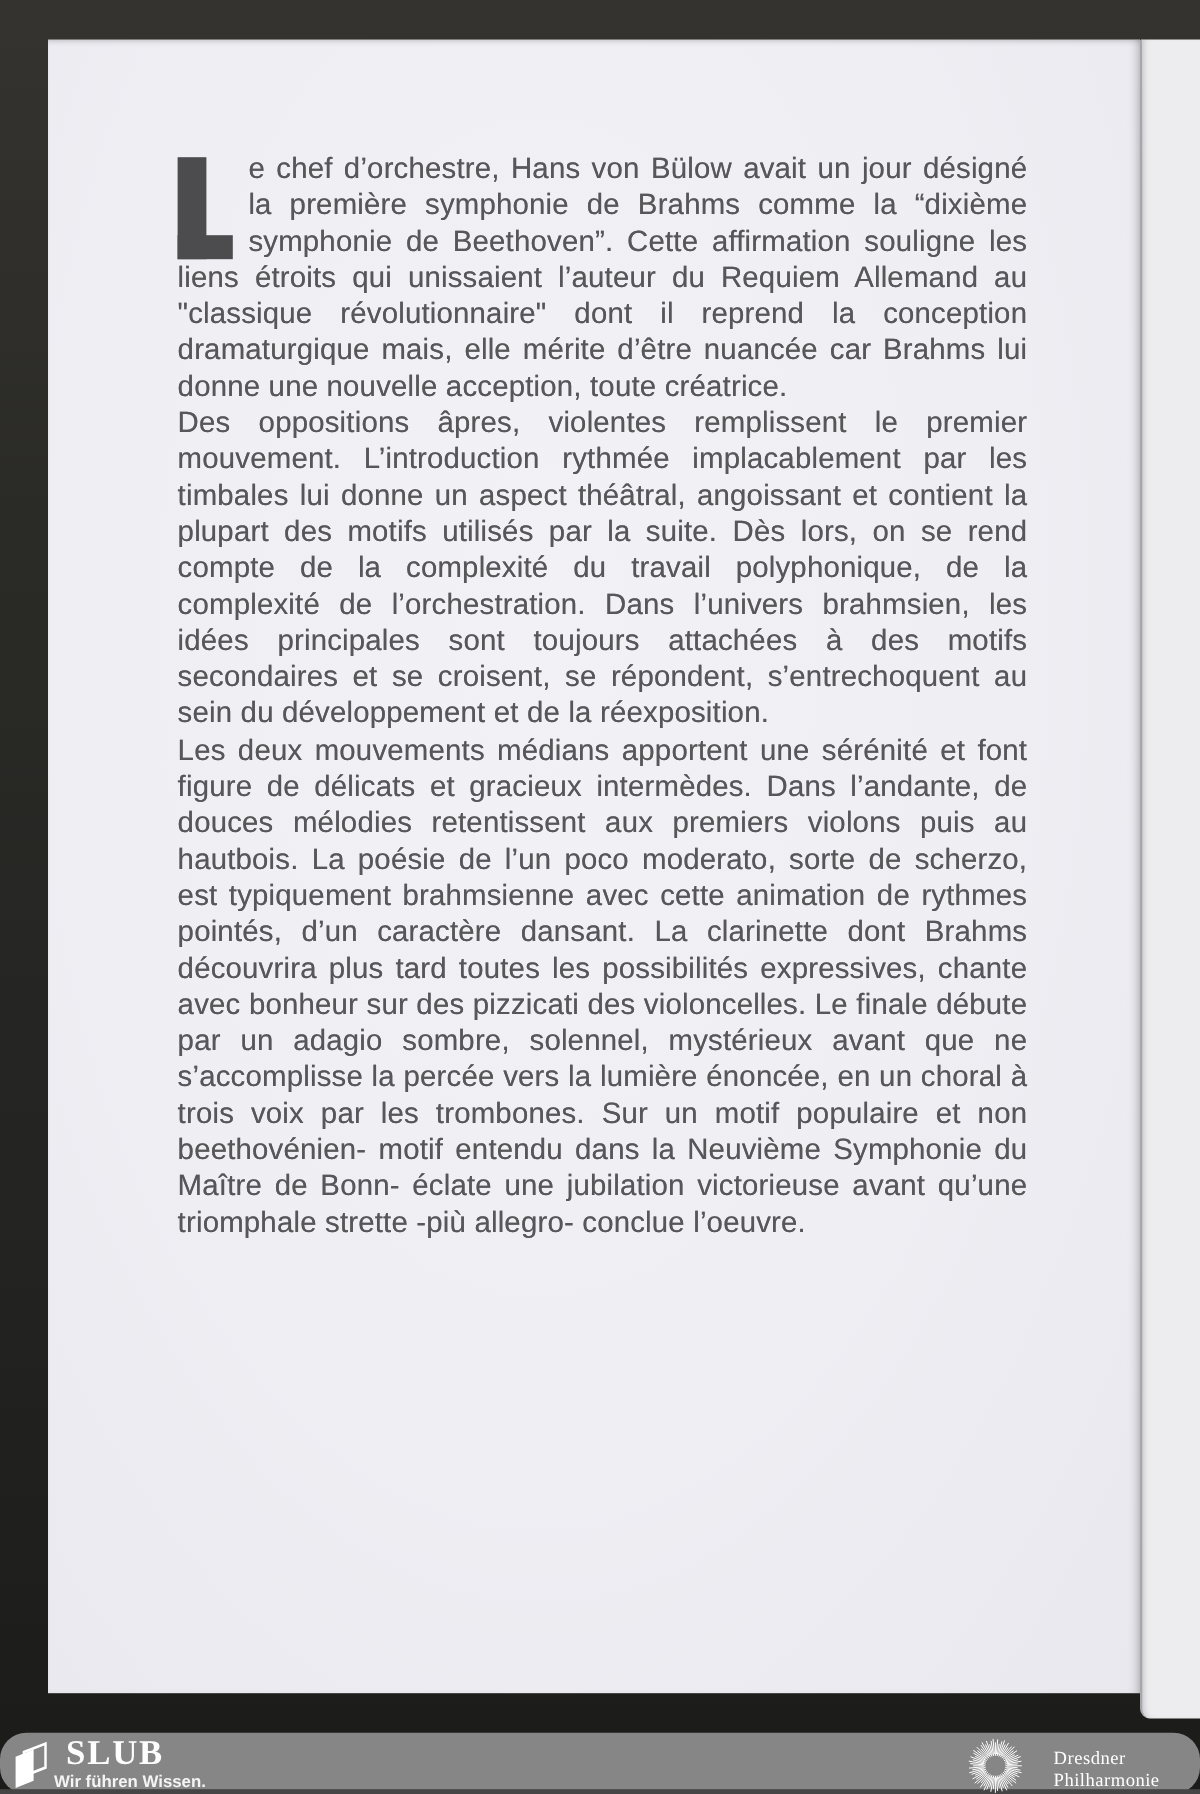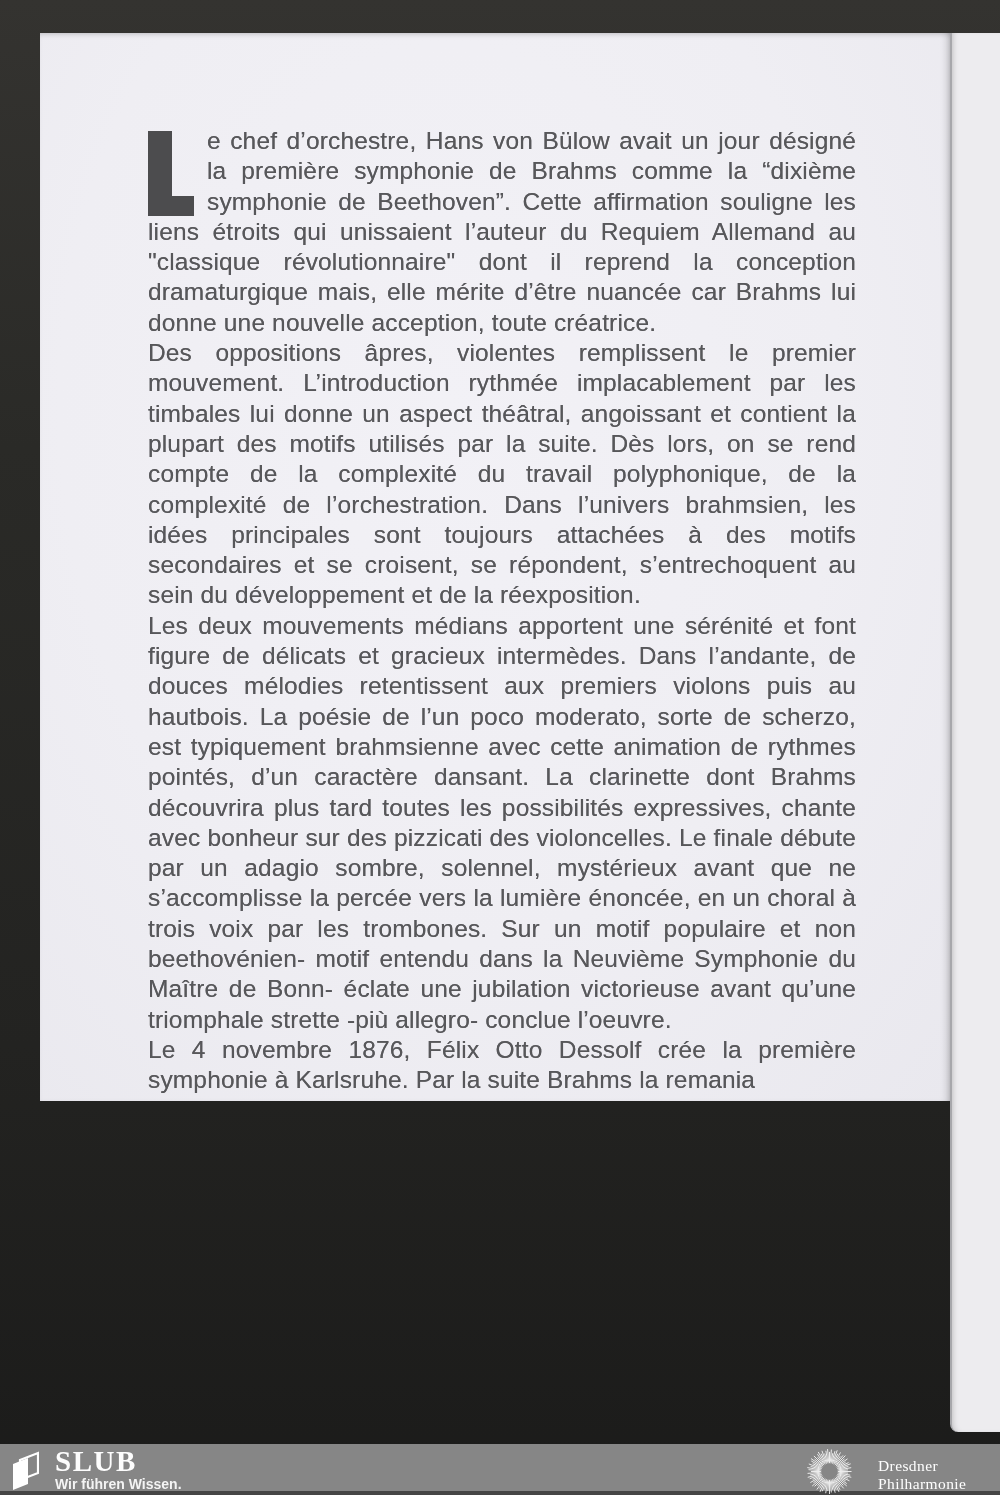--- a/index.html
+++ b/index.html
@@ -9,21 +9,21 @@
     background:#222220;
     position:relative;
     overflow:hidden;
   }
   .stage{
     position:absolute;left:0;top:0;width:1000px;height:1495px;
     background:linear-gradient(180deg,#343330 0%, #2a2a27 30%, #232321 70%, #1b1b1a 100%);
   }
   
   .page-main{
-    position:absolute;left:40px;top:33px;width:910px;height:1068px;
+    position:absolute;left:40px;top:33px;width:910px;height:1378px;
     background:radial-gradient(ellipse at 45% 35%, #f2f1f6 0%, #efeef3 55%, #e9e8ee 100%);
     box-shadow:inset -7px 0 10px -7px rgba(0,0,0,.35), inset 0 4px 6px -4px rgba(0,0,0,.25);
   }
   
   .page-next{
     position:absolute;left:950px;top:33px;width:50px;height:1399px;
     background:#edecef;
     border-left:2px solid #a7a7ab;
     box-shadow:inset 4px 0 6px -4px rgba(0,0,0,.25);
     border-bottom-left-radius:8px;
@@ -47,35 +47,36 @@
     border-bottom:20px solid #4c4c4e;
   }
   .sr{
     position:absolute;width:1px;height:1px;overflow:hidden;
     clip:rect(0 0 0 0);white-space:nowrap;
   }
   
   .footer{
     position:absolute;left:0;top:1444px;width:1000px;height:51px;
     background:#868686;
+    border-radius:22px;
   }
   .bottom-strip{
     position:absolute;left:0;bottom:0;width:1000px;height:4px;
     background:#454545;
   }
   .slub{position:absolute;left:0;top:0;height:51px;width:280px;}
   .book-icon{position:absolute;left:12px;top:6px;width:27px;height:40px;}
   .slub-title{
     position:absolute;left:55px;top:1px;
     font-family:"Liberation Serif", serif;
     font-weight:bold;font-size:29px;line-height:32px;
     letter-spacing:1.5px;color:#fdfdfd;
   }
   .slub-tag{
-    position:absolute;left:55px;top:32px;
+    position:absolute;left:45px;top:32px;
     font-family:"Liberation Sans", sans-serif;
     font-weight:bold;font-size:14px;line-height:16px;
     color:#f4f4f4;
   }
   .phil{position:absolute;right:0;top:0;height:51px;width:170px;}
   .starburst{position:absolute;left:-24px;top:4px;width:47px;height:47px;z-index:2;}
   .phil-text{
     position:absolute;left:48px;top:13px;
     font-family:"Liberation Serif", serif;
     font-size:15.5px;line-height:17.5px;
@@ -87,21 +88,20 @@
 
 <div class="stage">
 
   <div class="page-main">
     <div class="text-block">
       <p><span class="dropcap">
             <span class="sr">L</span>
           </span><span>e chef d’orchestre, Hans von Bülow avait un jour désigné la première symphonie de Brahms comme la “dixième symphonie de Beethoven”. Cette affirmation souligne les liens étroits qui unissaient l’auteur du Requiem Allemand au "classique révolutionnaire" dont il reprend la conception dramaturgique mais, elle mérite d’être nuancée car Brahms lui donne une nouvelle acception, toute créatrice.</span></p>
       <p>Des oppositions âpres, violentes remplissent le premier mouvement. L’introduction rythmée implacablement par les timbales lui donne un aspect théâtral, angoissant et contient la plupart des motifs utilisés par la suite. Dès lors, on se rend compte de la complexité du travail polyphonique, de la complexité de l’orchestration. Dans l’univers brahmsien, les idées principales sont toujours attachées à des motifs secondaires et se croisent, se répondent, s’entrechoquent au sein du développement et de la réexposition.</p>
       <p>Les deux mouvements médians apportent une sérénité et font figure de délicats et gracieux intermèdes. Dans l’andante, de douces mélodies retentissent aux premiers violons puis au hautbois. La poésie de l’un poco moderato, sorte de scherzo, est typiquement brahmsienne avec cette animation de rythmes pointés, d’un caractère dansant. La clarinette dont Brahms découvrira plus tard toutes les possibilités expressives, chante avec bonheur sur des pizzicati des violoncelles. Le finale débute par un adagio sombre, solennel, mystérieux avant que ne s’accomplisse la percée vers la lumière énoncée, en un choral à trois voix par les trombones. Sur un motif populaire et non beethovénien- motif entendu dans la Neuvième Symphonie du Maître de Bonn- éclate une jubilation victorieuse avant qu’une triomphale strette -più allegro- conclue l’oeuvre.</p>
-      <p>Le 4 novembre 1876, Félix Otto Dessolf crée la première symphonie à Karlsruhe. Par la suite Brahms la remania</p>
     </div>
   </div>
 
   <div class="page-next"></div>
 
   <div class="footer">
 
     <div class="slub">
       <span class="book-icon">
         <svg width="27" height="40" viewBox="0 0 27 40" xmlns="http://www.w3.org/2000/svg">

